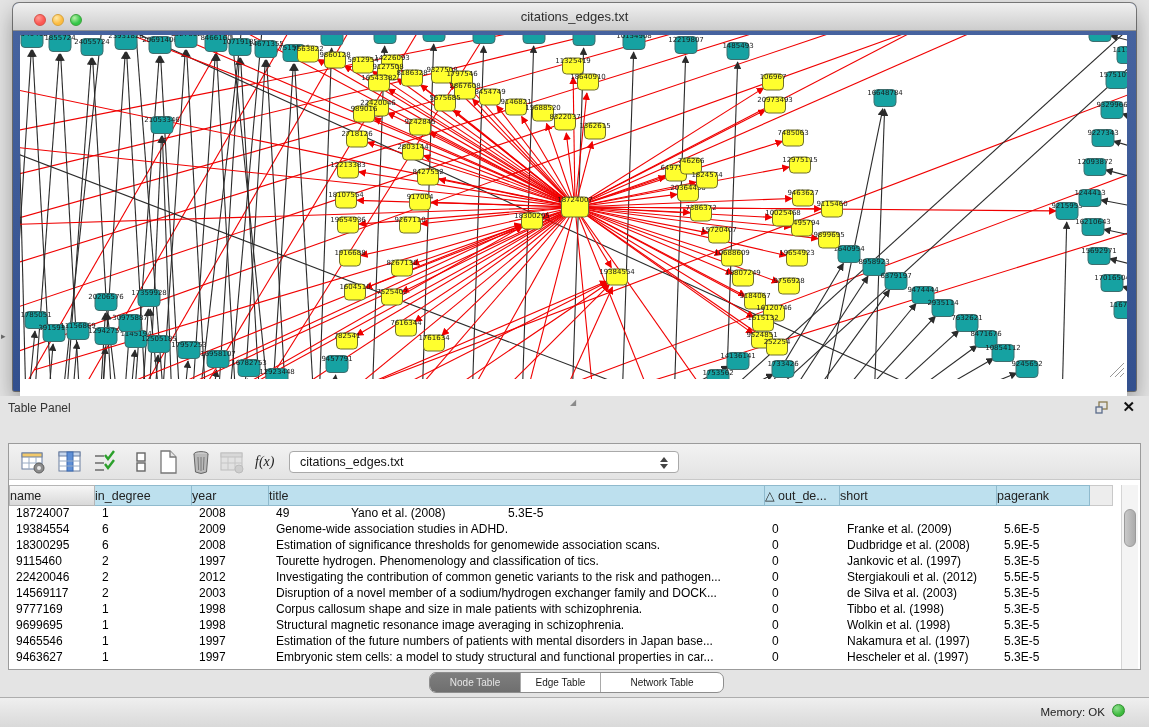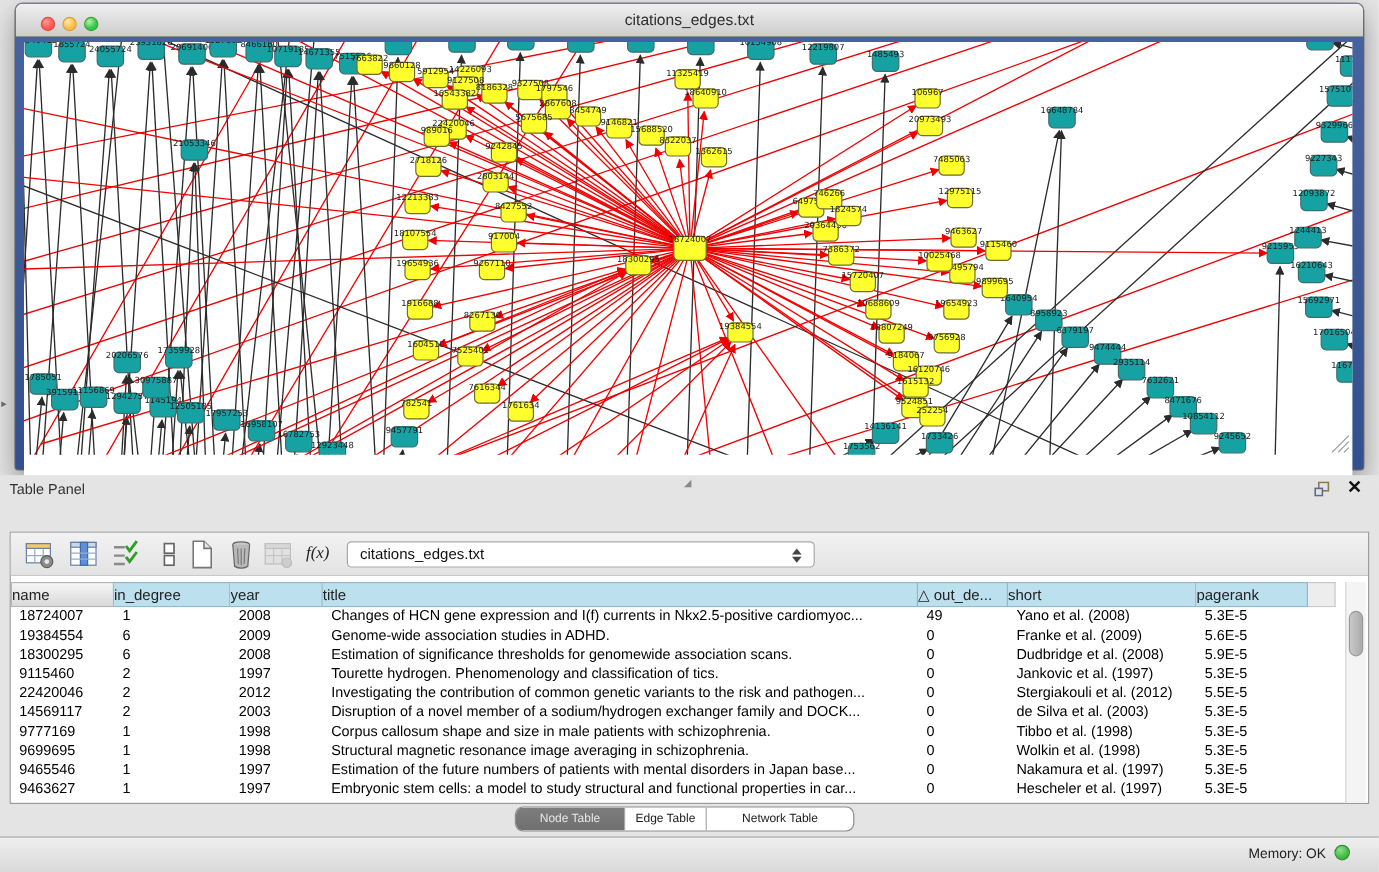--- a/index.html
+++ b/index.html
@@ -617,21 +617,20 @@
         <div class="th c4">△ out_de...</div>
         <div class="th c5">short</div>
         <div class="th c6">pagerank</div>
         <div class="th filler cf"></div>
       </div>
     <div class="tbody" id="tbody">
         <div class="trow">
           <div class="td c0">18724007</div>
           <div class="td c1">1</div>
           <div class="td c2">2008</div>
-          <div class="td c3">Changes of HCN gene expression and I(f) currents in Nkx2.5-positive cardiomyoc...</div>
           <div class="td c4">49</div>
           <div class="td c5">Yano et al. (2008)</div>
           <div class="td c6">5.3E-5</div>
         </div>
         <div class="trow">
           <div class="td c0">19384554</div>
           <div class="td c1">6</div>
           <div class="td c2">2009</div>
           <div class="td c3">Genome-wide association studies in ADHD.</div>
           <div class="td c4">0</div>
@@ -711,21 +710,21 @@
           <div class="td c6">5.3E-5</div>
         </div>
       </div>
     <div class="vscroll">
         <div class="vthumb"></div>
       </div>
   </div>
 
   <div class="tabbar" id="tabbar">
       <div class="tab sel" style="width: 91px;">Node Table</div>
-      <div class="tab" style="width: 68px;">Edge Table</div>
+      <div class="tab" style="width: 80px;">Edge Table</div>
       <div class="tab" style="width: 122px;">Network Table</div>
     </div>
 </div>
 
 <div class="statusbar">
   <span class="mem-label">Memory: OK</span>
   <span class="mem-dot"></span>
 </div>
 
 </body></html>

